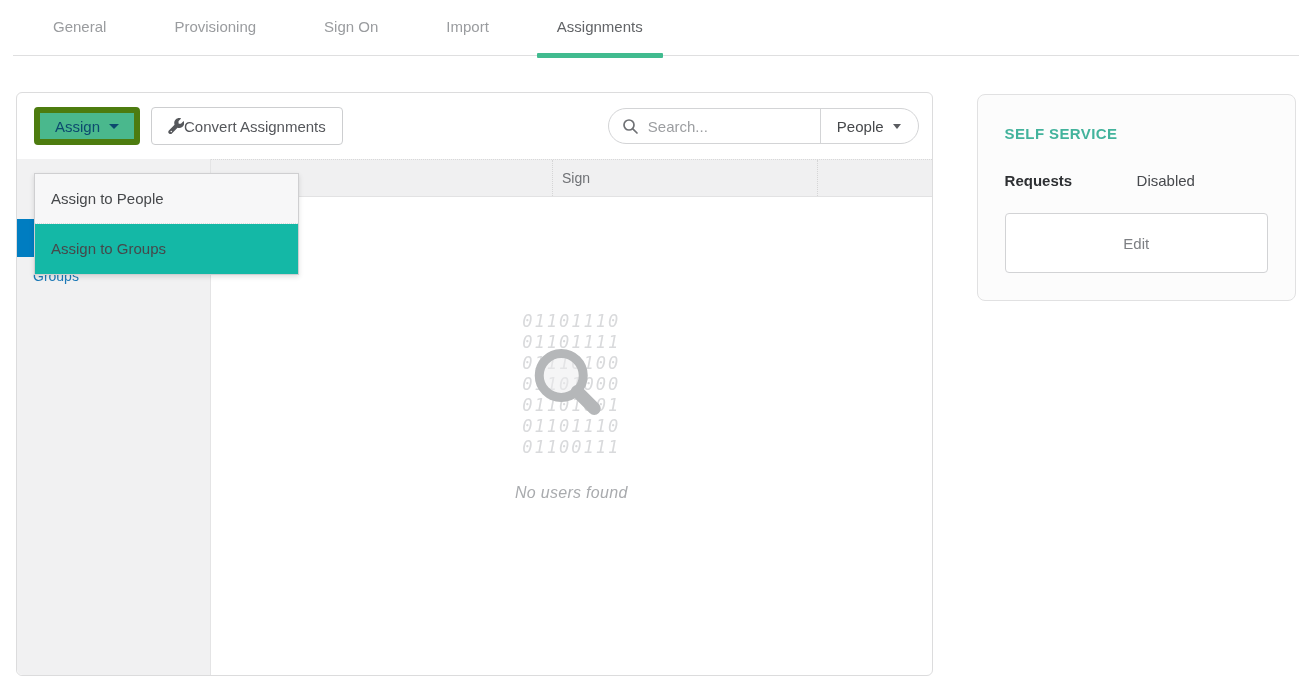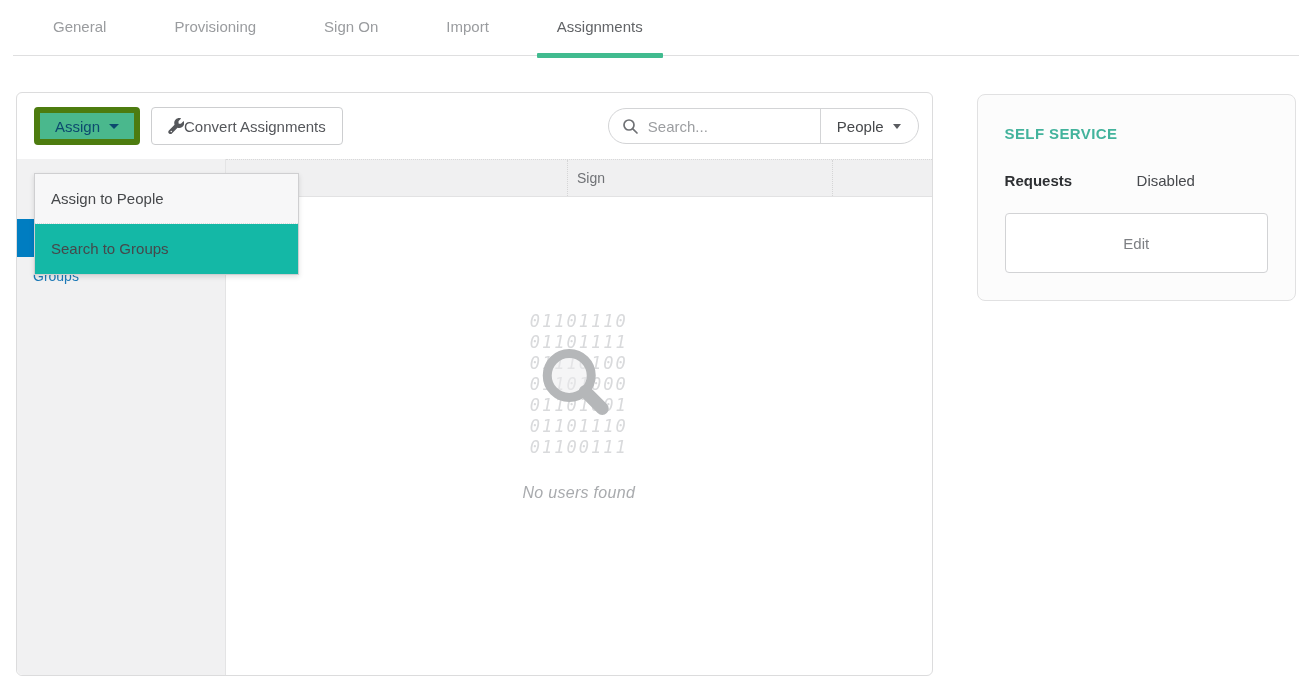--- a/index.html
+++ b/index.html
@@ -46,21 +46,21 @@
     margin-left:auto; display:flex; align-items:stretch; height:36px;
     border:1px solid #d3d4d6; border-radius:18px; background:#fff; overflow:hidden;
   }
   .search-box { display:flex; align-items:center; gap:9px; width:212px; padding:0 8px 0 13px; border-right:1px solid #d3d4d6; }
   .search-box input { border:none; outline:none; width:100%; font-size:15px; color:#55575b; font-family:"Liberation Sans", sans-serif; background:transparent; }
   .search-box input::placeholder { color:#9c9ea1; }
   .scope-select { display:flex; align-items:center; gap:9px; padding:0 17px 0 16px; font-size:15px; color:#46484b; cursor:pointer; }
 
   
   .panel-body { flex:1; display:flex; min-height:0; }
-  .filter-sidebar { width:209px; flex:none; background:#f1f1f2; border-right:1px solid #e4e4e5; padding-top:60px; border-radius:0 0 0 6px; }
+  .filter-sidebar { width:194px; flex:none; background:#f1f1f2; border-right:1px solid #e4e4e5; padding-top:60px; border-radius:0 0 0 6px; }
   .filter-item { height:38px; line-height:38px; padding-left:16px; font-size:14px; color:#1c7ab8; cursor:pointer; }
   .filter-item.selected { background:#007dc1; color:#fff; }
 
   .table-area { flex:1; display:flex; flex-direction:column; min-width:0; }
   .table-header {
     height:38px; flex:none; background:#f0f0f1;
     border-top:1px dotted #d8d8d9; border-bottom:1px solid #e2e2e3;
     display:flex; align-items:center; font-size:14px; color:#6f7175;
   }
   .th { padding-left:9px; height:100%; display:flex; align-items:center; }
@@ -173,21 +173,21 @@
               </svg>
             </span>
           </div>
           <div class="no-results">No users found</div>
         </div>
       </div>
     </div>
 
     <div class="assign-menu">
       <div class="assign-menu-item hovered">Assign to People</div>
-      <div class="assign-menu-item">Search to Groups</div>
+      <div class="assign-menu-item">Assign to Groups</div>
     </div>
   </section>
 
   <aside class="side-panel">
     <div class="ss-title">SELF SERVICE</div>
     <div class="ss-row">
       <div class="ss-label">Requests</div>
       <div class="ss-value">Disabled</div>
     </div>
     <button class="edit-btn">Edit</button>

